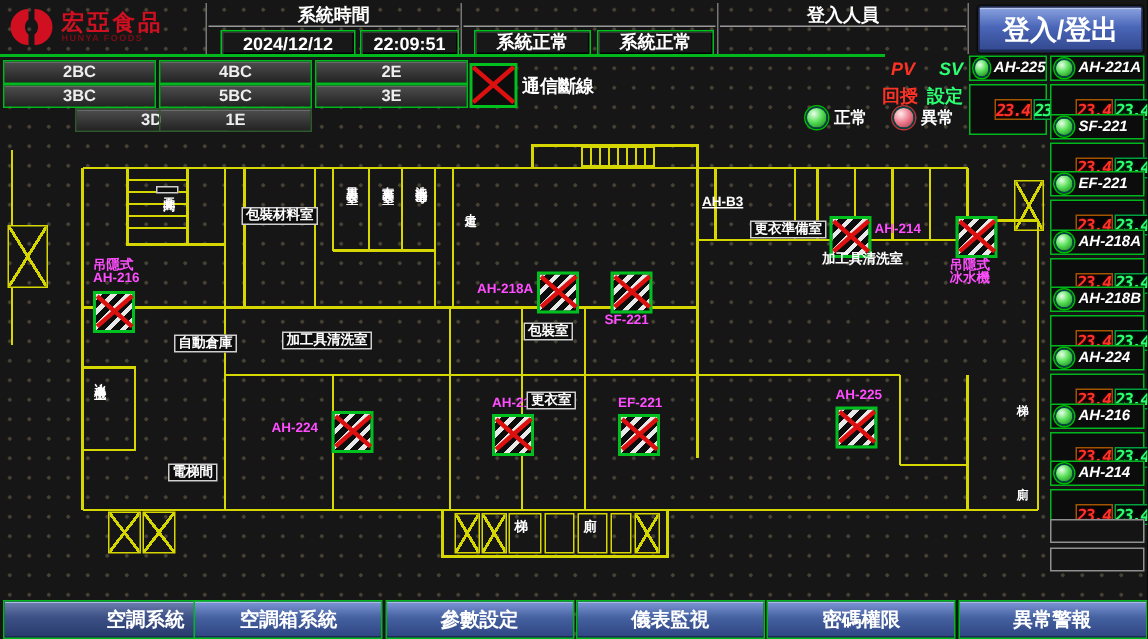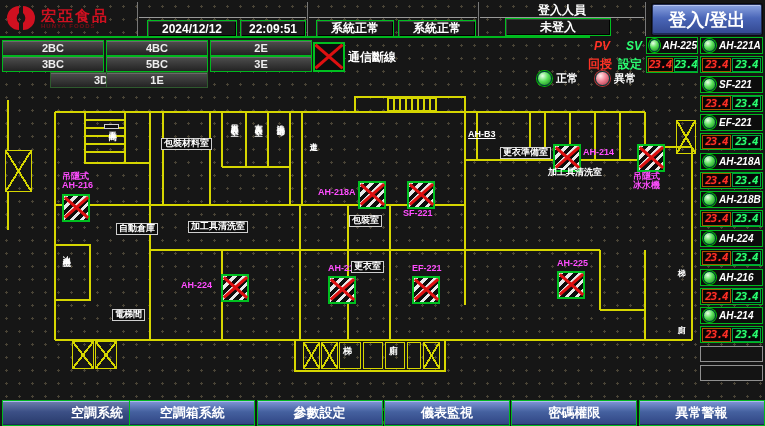--- a/index.html
+++ b/index.html
@@ -40,21 +40,21 @@
   .led{border-radius:50%;display:inline-block;
     background:radial-gradient(circle at 35% 30%,#eaffea 0%,#57df57 45%,#157815 100%);
     border:1px solid #044;box-shadow:0 0 0 1px #0b0;}
   .led.pink{background:radial-gradient(circle at 35% 30%,#ffecec 0%,#ef8293 45%,#a62a3c 100%);box-shadow:0 0 0 1px #b33;}
   .lgd-led{position:absolute;display:flex;align-items:center;gap:4px;font-size:11px;font-weight:bold;color:#fff;}
   
   .unit-name{position:absolute;background:#0c0c0c;border:1px solid #00b81e;
     display:flex;align-items:center;gap:3px;padding-left:2px;box-sizing:border-box;cursor:pointer;}
   .unit-name span{font-size:10px;font-weight:bold;font-style:italic;color:#fff;white-space:nowrap;letter-spacing:0;}
   .unit-vals{position:absolute;background:#0c0c0c;border:1px solid #00b81e;
-    display:flex;align-items:center;justify-content:space-between;padding:1px;box-sizing:border-box;}
+    display:flex;align-items:center;justify-content:space-between;padding:16px;box-sizing:border-box;}
   .seg{flex:1;height:12px;display:flex;align-items:center;justify-content:center;
     font-family:"DejaVu Sans Mono",monospace;font-weight:bold;font-style:italic;font-size:11px;letter-spacing:-1px;}
   .seg.pv{border:1px solid #a35500;color:#ff3226;background:#050505;margin-right:1px;text-shadow:0 0 2px #701;}
   .seg.sv{border:1px solid #00a040;color:#2cff72;background:#050505;text-shadow:0 0 2px #062;}
   .empty-box{position:absolute;border:1px solid #909090;background:#141414;}
   
   .marker{position:absolute;width:24px;height:24px;border:2px solid #00c020;cursor:pointer;
     background:repeating-linear-gradient(135deg,#e8e8e8 0 3px,#0d0d0d 3px 7px);}
   .mlabel{position:absolute;color:#ff4dff;font-size:9px;font-weight:bold;line-height:1.05;white-space:nowrap;text-align:left;}
   .room{position:absolute;color:#fff;font-size:9px;font-weight:bold;line-height:1.1;white-space:nowrap;}
@@ -145,31 +145,31 @@
       <div>
         <div class="logo-text">宏亞食品</div>
         <div class="logo-sub">HUNYA FOODS</div>
       </div>
     </div>
     <div class="hdr-sep" style="left:137px;"></div>
     <div class="hdr-sep" style="left:307px;"></div>
     <div class="hdr-sep" style="left:478px;"></div>
     <div class="hdr-sep" style="left:645px;"></div>
 
+    <div class="hdr-label" style="left:140px;width:165px;">系統時間</div>
     <div class="hdr-underline" style="left:139px;top:17px;width:167px;"></div>
     <div class="gbox" style="left:147px;top:20px;width:88px;height:15px;">2024/12/12</div>
     <div class="gbox" style="left:240px;top:20px;width:64px;height:15px;">22:09:51</div>
 
     <div class="hdr-underline" style="left:309px;top:17px;width:168px;"></div>
     <div class="gbox" style="left:316px;top:20px;width:76px;height:15px;">系統正常</div>
     <div class="gbox" style="left:398px;top:20px;width:76px;height:15px;">系統正常</div>
 
     <div class="hdr-label" style="left:481px;width:162px;">登入人員</div>
     <div class="hdr-underline" style="left:480px;top:17px;width:164px;"></div>
-    <div class="gbox" style="left:505px;top:18px;width:104px;height:16px;">未登入</div>
 
     <div class="blue-btn" style="left:652px;top:4px;width:108px;height:29px;">登入/登出</div>
     <div class="green-line" style="left:0;top:36px;width:590px;"></div>
   </div>
 
   <div id="floorbtns">
       <div class="fbtn" style="left: 2px; top: 40px;">2BC</div>
       <div class="fbtn" style="left: 106px; top: 40px;">4BC</div>
       <div class="fbtn" style="left: 210px; top: 40px;">2E</div>
       <div class="fbtn" style="left: 2px; top: 56px;">3BC</div>

